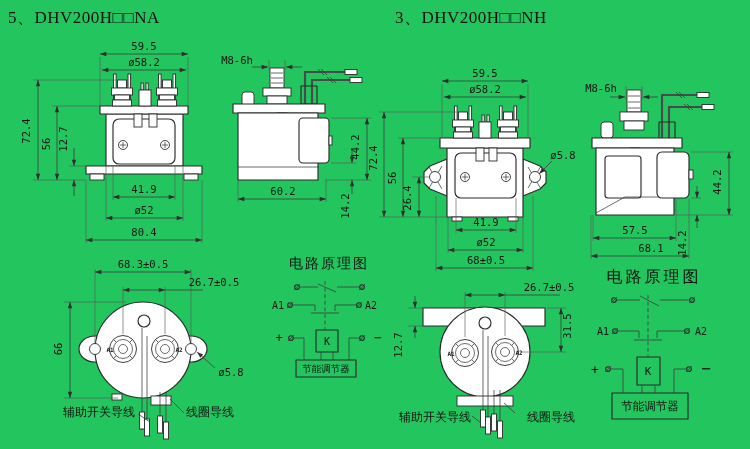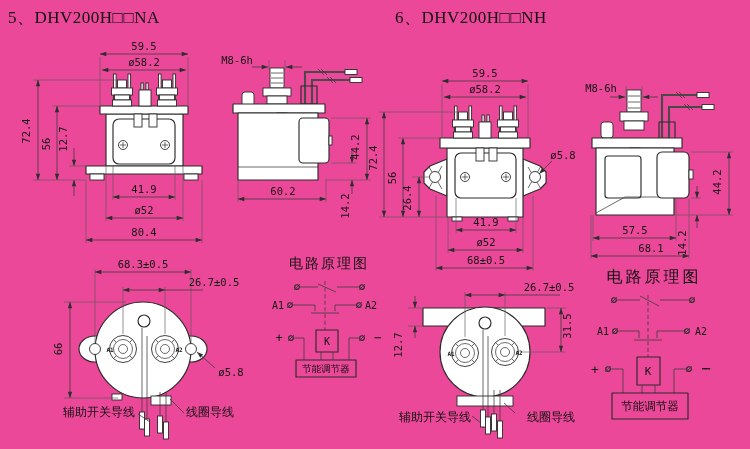--- a/index.html
+++ b/index.html
@@ -1,16 +1,16 @@
 <!DOCTYPE html>
 <html><head>
 <meta charset="utf-8">
 <style>
   html,body{margin:0;padding:0;background:#ffffff;}
-  .page{position:relative;width:750px;height:449px;background:#ec4899;overflow:hidden;
+  .page{position:relative;width:750px;height:449px;background:#22c55e;overflow:hidden;
         font-family:"Liberation Serif",serif;}
   .sec-title{position:absolute;top:6px;font-size:17px;letter-spacing:.5px;color:#101010;
              font-family:"Liberation Serif","DejaVu Serif",serif;}
   .t-na{left:8px;} .t-nh{left:395px;}
   svg{position:absolute;left:0;top:0;}
   .pf{fill:#ffffff;stroke:#2b2b2b;stroke-width:.9;}
   .out{fill:#ffffff;stroke:#2b2b2b;stroke-width:1.15;stroke-linejoin:round;}
   .nf{fill:none;stroke:#2b2b2b;stroke-width:1.15;stroke-linejoin:round;}
   .thin{fill:none;stroke:#3a3a3a;stroke-width:.75;}
   .dim{stroke:#3c3c3c;stroke-width:.8;fill:none;}
@@ -24,21 +24,21 @@
   .cnt2{font-family:"Liberation Serif","DejaVu Sans",serif;font-size:16px;fill:#111;letter-spacing:3px;}
   .ck{font-family:"DejaVu Sans Mono","Liberation Mono",monospace;font-size:10px;fill:#141414;}
   .mid{text-anchor:middle;}
 </style>
 </head>
 <body>
 
 <div class="page">
 
   <div class="sec-title t-na">5、DHV200H□□NA</div>
-  <div class="sec-title t-nh">6、DHV200H□□NH</div>
+  <div class="sec-title t-nh">3、DHV200H□□NH</div>
 
   <svg width="750" height="449" viewBox="0 0 750 449">
     <defs>
       <marker id="arr" viewBox="0 0 10 8" refX="9.5" refY="4" markerWidth="9" markerHeight="7" orient="auto-start-reverse">
         <path d="M0.5,0.9 L9.5,4 L0.5,7.1 z" fill="#2e2e2e"></path>
       </marker>
       <g id="termf">
         <rect x="-8.5" y="0" width="2.6" height="30" class="pf"></rect>
         <rect x="6" y="0" width="2.6" height="30" class="pf"></rect>
         <rect x="-4.5" y="6" width="9" height="8" class="pf"></rect>

